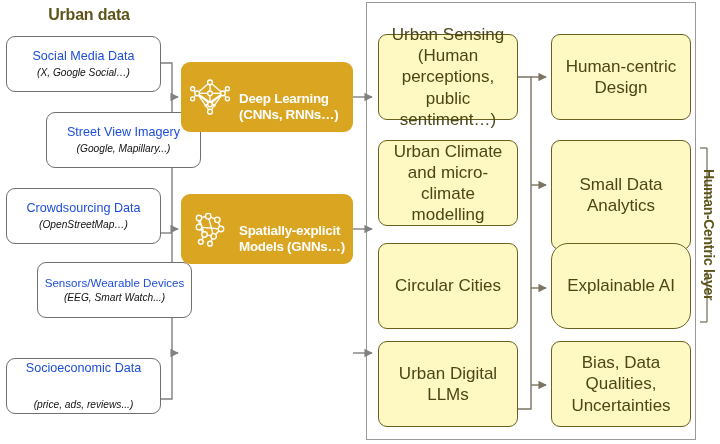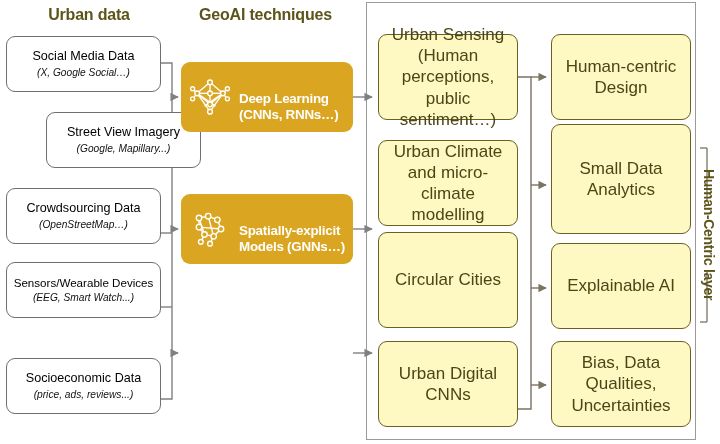--- a/index.html
+++ b/index.html
@@ -39,21 +39,21 @@
     border-radius: 9px;
     background: #ffffff;
     display: flex;
     flex-direction: column;
     align-items: center;
     justify-content: center;
     padding: 2px 4px;
   }
   .data-title {
     font-size: 12.6px;
-    color: #000000;
+    color: #1d4ed8;
     line-height: 1.15;
     text-align: center;
     white-space: nowrap;
   }
   .data-title.tight { font-size: 11.6px; }
   .data-sub {
     font-size: 10.2px;
     font-style: italic;
     color: #111111;
     line-height: 1.2;
@@ -137,21 +137,20 @@
     width: 720px; height: 444px;
     pointer-events: none;
   }
 </style>
 </head>
 <body>
 
 <div id="canvas">
 
   <div id="head-urban" class="col-head">Urban data</div>
-  <div id="head-geoai" class="col-head">GeoAI techniques</div>
   <div id="head-trend" class="col-head">Trending topics</div>
   <div id="head-oppor" class="col-head">Opportunities</div>
 
   <div id="right-panel"></div>
 
   <svg id="wires" viewBox="0 0 720 444" xmlns="http://www.w3.org/2000/svg">
     <defs>
       <marker id="ah" viewBox="0 0 10 10" refX="9" refY="5" markerWidth="6" markerHeight="6" orient="auto-start-reverse">
         <path d="M 0 0 L 10 5 L 0 10 z" fill="#808080"></path>
       </marker>
@@ -202,26 +201,26 @@
   <div class="data-box" style="top:112px;height:56px;margin-left:40px;">
     <div class="data-title">Street View Imagery</div>
     <div class="data-sub">(Google, Mapillary...)</div>
   </div>
 
   <div class="data-box" style="top:188px;height:56px;">
     <div class="data-title">Crowdsourcing Data</div>
     <div class="data-sub">(OpenStreetMap…)</div>
   </div>
 
-  <div class="data-box" style="top:262px;height:56px;">
+  <div class="data-box" style="top:262px;height:56px;margin-left:31px;">
     <div class="data-title tight">Sensors/Wearable Devices</div>
     <div class="data-sub">(EEG, Smart Watch...)</div>
   </div>
 
-  <div class="data-box" style="top:358px;height:56px;">
+  <div class="data-box" style="top:358px;height:56px;justify-content:space-between;">
     <div class="data-title">Socioeconomic Data</div>
     <div class="data-sub">(price, ads, reviews...)</div>
   </div>
 
   <div class="gold-box" style="top:62px;height:70px;">
     <span class="gold-icon">
       <svg viewBox="0 0 48 48" width="44" height="44">
         <g stroke="#ffffff" stroke-width="1.5" fill="none">
           <path d="M24 8 L10 20 L24 32 L38 20 Z"></path>
           <path d="M24 8 L24 32"></path>
@@ -271,23 +270,23 @@
           <circle cx="14" cy="38" r="2.6"></circle>
         </g>
       </svg>
     </span>
     <span class="gold-label">Spatially-explicit Models (GNNs…)</span>
   </div>
 
 
   <div class="topic-box" style="top:34px;height:86px;">Urban Sensing (Human perceptions, public sentiment…)</div>
   <div class="topic-box" style="top:140px;height:86px;">Urban Climate and micro-climate modelling</div>
-  <div class="topic-box" style="top:232px;height:96px;">Circular Cities</div>
-  <div class="topic-box" style="top:341px;height:86px;">Urban Digital CNNs</div>
+  <div class="topic-box" style="top:243px;height:86px;">Circular Cities</div>
+  <div class="topic-box" style="top:341px;height:86px;">Urban Digital LLMs</div>
 
   <div class="oppor-box" style="top:34px;height:86px;">Human-centric Design</div>
-  <div class="oppor-box" style="top:124px;height:110px;">Small Data Analytics</div>
-  <div class="oppor-box" style="top:243px;height:86px;">Explainable AI</div>
+  <div class="oppor-box" style="top:140px;height:110px;">Small Data Analytics</div>
+  <div class="oppor-box" style="top:243px;height:86px;border-radius:17px;">Explainable AI</div>
   <div class="oppor-box" style="top:341px;height:86px;">Bias, Data Qualities, Uncertainties</div>
 
   <div id="side-label">Human-Centric layer</div>
 
 </div>
 
 </body></html>

